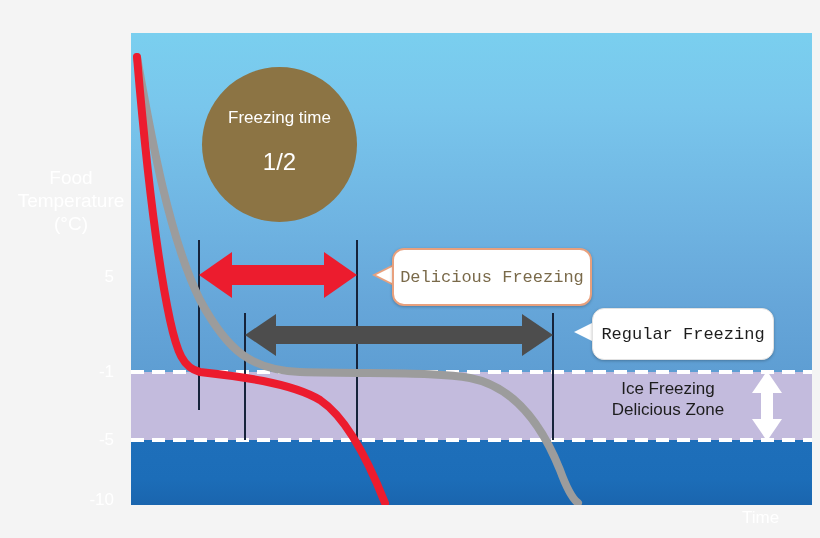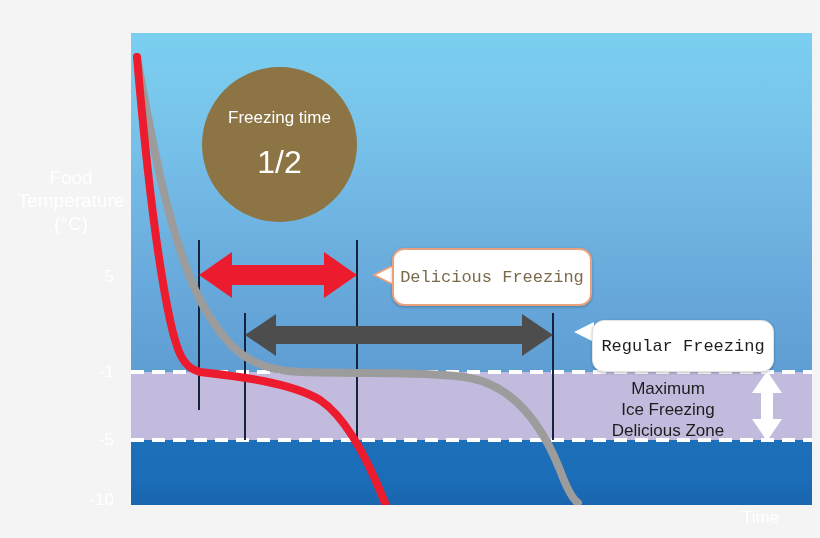--- a/index.html
+++ b/index.html
@@ -57,35 +57,35 @@
   .vline{position:absolute;width:2px;background:#16233a;}
 
   
   .badge{
     position:absolute;left:202px;top:67px;width:155px;height:155px;
     border-radius:50%;background:#8C7444;
     display:flex;flex-direction:column;align-items:center;justify-content:center;
     color:#ffffff;text-align:center;gap:12px;
   }
   .badge-line{font-size:17px;line-height:21px;}
-  .badge-big{font-size:32px;line-height:40px;margin-top:2px;}
+  .badge-big{font-size:24px;line-height:40px;margin-top:2px;}
 
   
   .callout{
     position:absolute;background:#ffffff;border-radius:12px;
     display:flex;align-items:center;justify-content:center;
     box-shadow:0 1px 3px rgba(0,0,0,.25);
     font-family:Liberation Mono, monospace;
   }
   .callout-delicious{
     left:392px;top:248px;width:196px;height:54px;
     border:2px solid #E8A07D;color:#7A6A4A;font-size:17px;
   }
   .callout-regular{
-    left:592px;top:320px;width:180px;height:50px;
+    left:592px;top:308px;width:180px;height:50px;
     border:1px solid #e2e2e2;color:#1d1d1d;font-size:17px;
   }
   .tail{position:absolute;width:0;height:0;}
   .tail-delicious{
     left:372px;top:264px;
     border-top:11px solid transparent;border-bottom:11px solid transparent;
     border-right:22px solid #E8A07D;
   }
   .tail-delicious-in{
     left:376px;top:266px;
@@ -176,18 +176,17 @@
   <div class="callout callout-delicious">
     <span>Delicious Freezing</span>
   </div>
 
   <div class="tail tail-regular"></div>
   <div class="callout callout-regular">
     <span>Regular Freezing</span>
   </div>
 
   <div class="zone-label">
-    <div>Maximum</div>
     <div>Ice Freezing</div>
     <div>Delicious Zone</div>
   </div>
 
 </div>
 
 </body></html>

